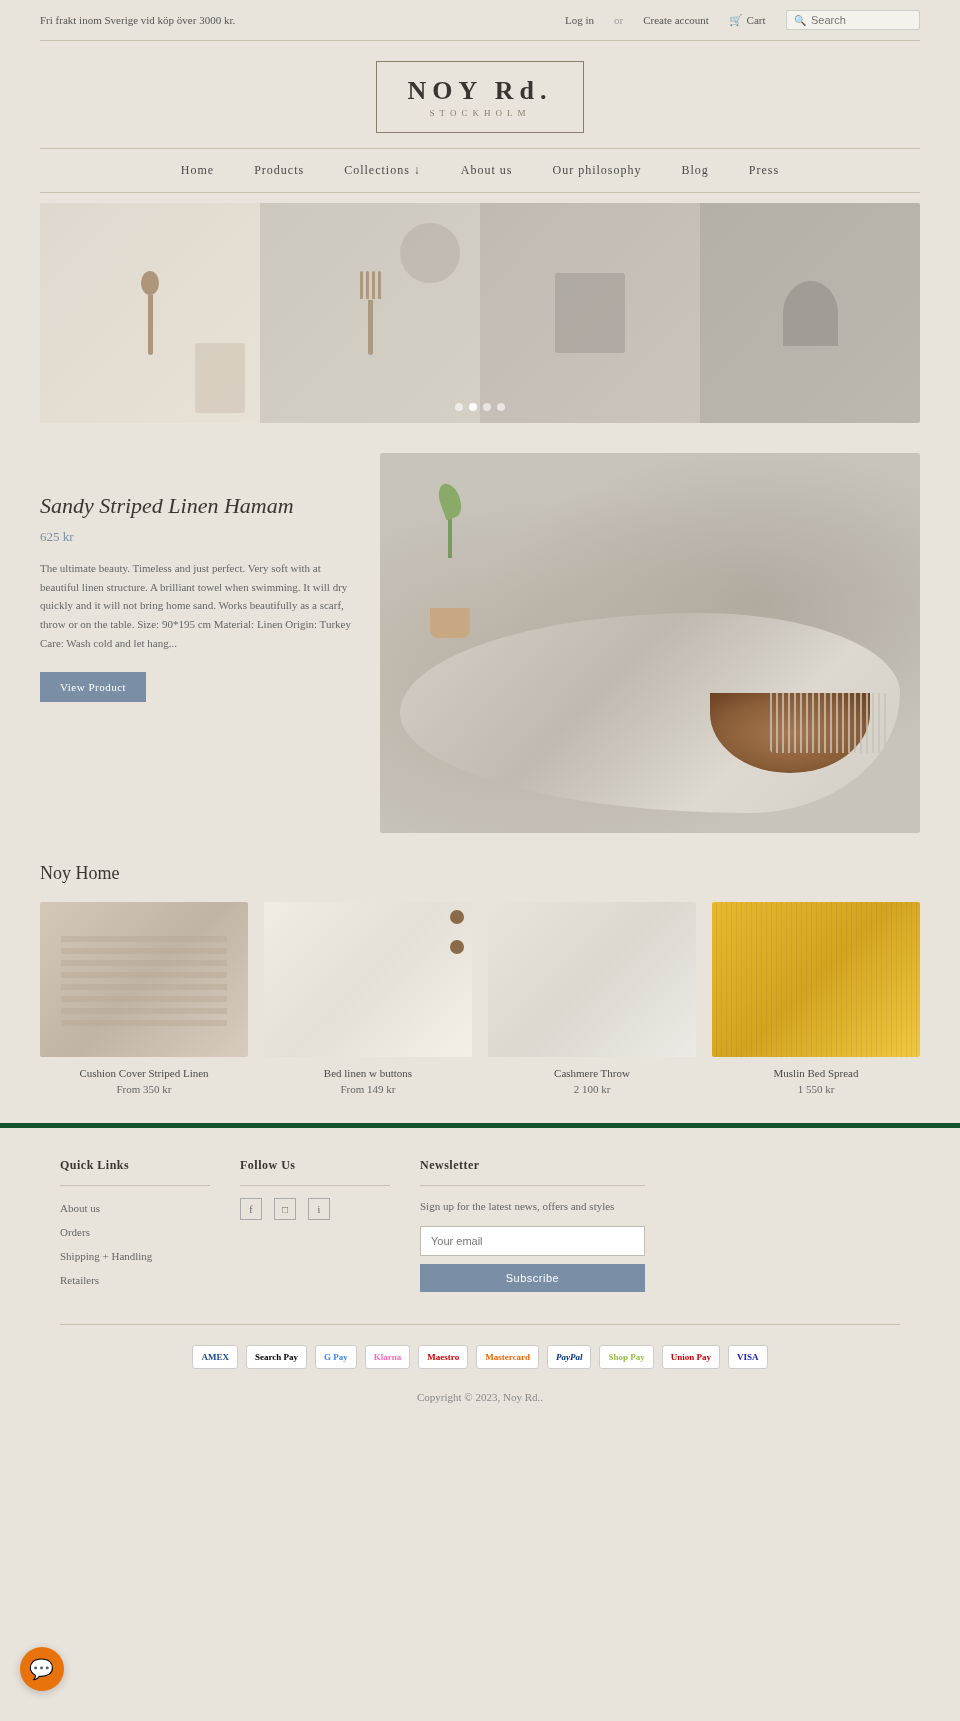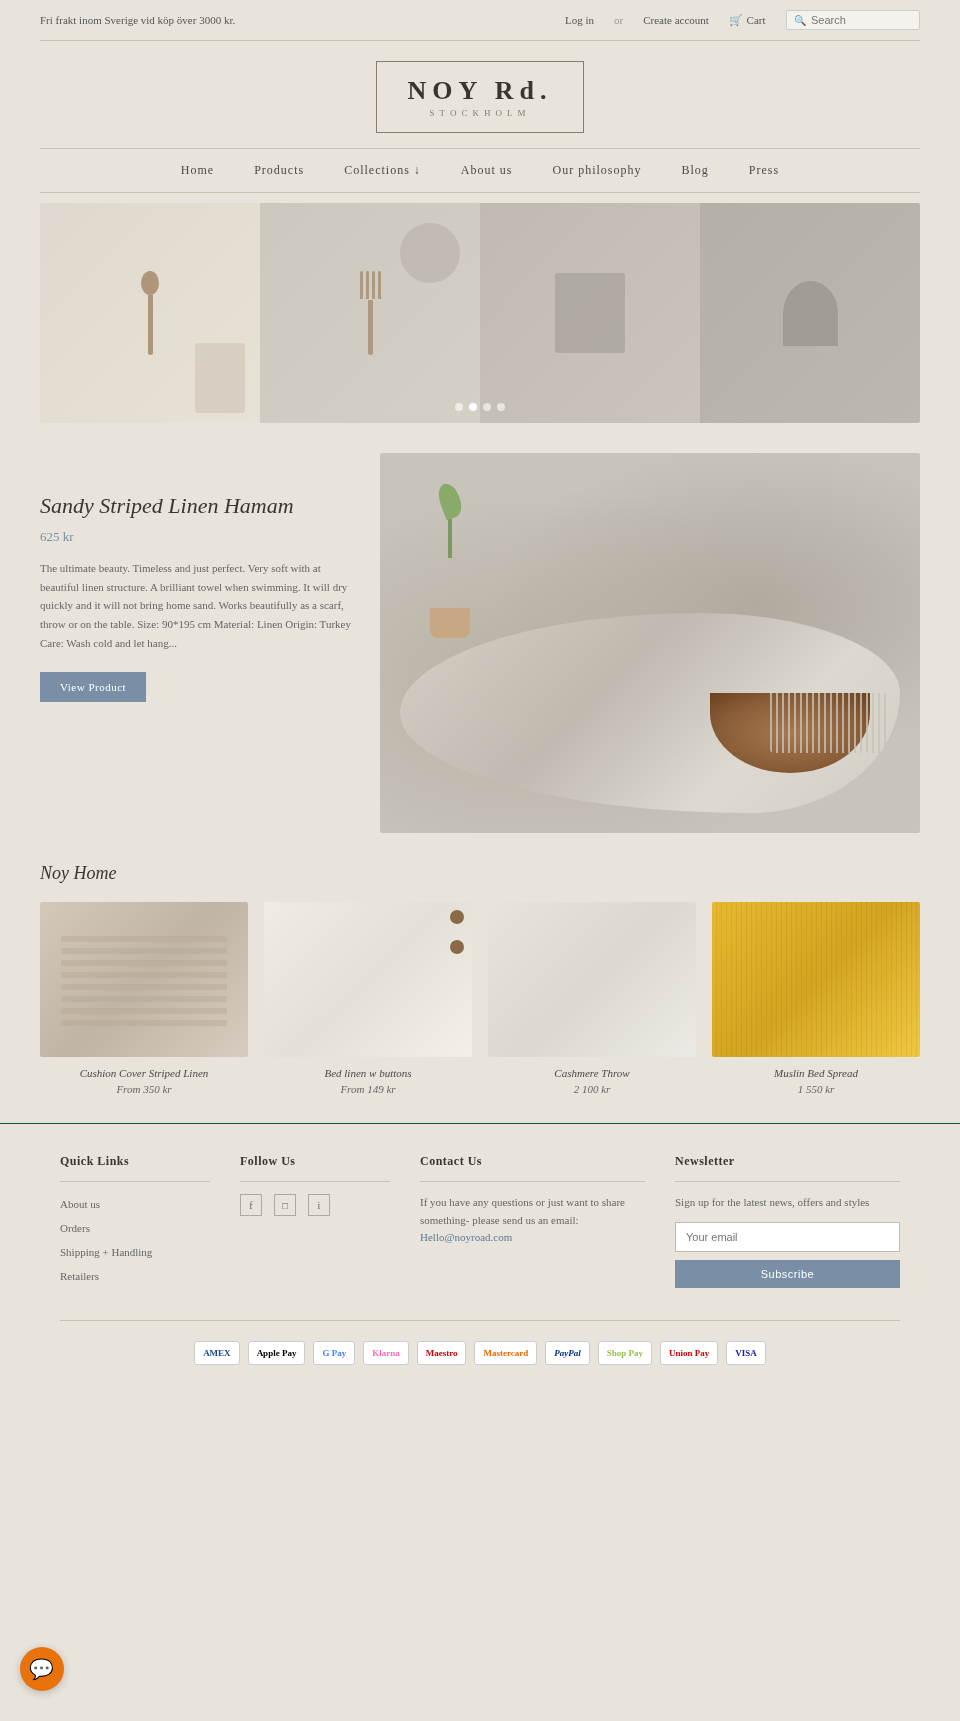--- a/index.html
+++ b/index.html
@@ -229,21 +229,20 @@
       right: 50px;
       width: 160px;
       height: 80px;
       background: radial-gradient(ellipse, #a87850 0%, #8a5e38 60%, #6a4020 100%);
       border-radius: 0 0 80px 80px / 0 0 60px 60px;
     }
 
     
     .noy-home-section {
       margin: 30px 40px 20px;
-      font-style: italic;
     }
     .noy-home-section h2 {
       font-size: 18px;
       font-weight: normal;
       color: #3a3530;
       margin-bottom: 18px;
     }
     .products-grid {
       display: grid;
       grid-template-columns: repeat(4, 1fr);
@@ -335,21 +334,21 @@
         rgba(0,0,0,0.06) 4px,
         rgba(0,0,0,0.06) 5px
       );
     }
 
     
     .footer {
       margin-top: 28px;
       padding: 30px 60px;
       background: #e8e4dc;
-      border-top: 1px solid #14532d;
+      border-top: 5px solid #14532d;
     }
     .footer-grid {
       display: grid;
       grid-template-columns: 1fr 1fr 1.5fr 1.5fr;
       gap: 30px;
       margin-bottom: 30px;
     }
     .footer-col h4 {
       font-size: 12px;
       font-weight: bold;
@@ -719,48 +718,42 @@
     <div class="footer-col">
       <h4>Follow Us</h4>
       <hr class="footer-divider">
       <div class="footer-social">
         <div class="social-icon">f</div>
         <div class="social-icon">□</div>
         <div class="social-icon">i</div>
       </div>
     </div>
 
-    <div class="footer-col">
-      <h4>Contact Us</h4>
-      <hr class="footer-divider">
-      <p class="contact-text">
-        If you have any questions or just want to share something- please send us an email: <a href="mailto:Hello@noyroad.com">Hello@noyroad.com</a>
-      </p>
-    </div>
 
     <div class="footer-col">
       <h4>Newsletter</h4>
       <hr class="footer-divider">
       <p class="newsletter-desc">Sign up for the latest news, offers and styles</p>
       <input type="email" class="newsletter-input" placeholder="Your email" style="">
       <button class="btn-subscribe">Subscribe</button>
     </div>
 
   </div>
 
   <div class="payment-section">
     <span class="payment-badge amex">AMEX</span>
-    <span class="payment-badge apple">Apple Pay</span>
+    <span class="payment-badge apple">Search Pay</span>
     <span class="payment-badge google">G Pay</span>
     <span class="payment-badge klarna">Klarna</span>
     <span class="payment-badge maestro">Maestro</span>
     <span class="payment-badge mastercard">Mastercard</span>
     <span class="payment-badge paypal">PayPal</span>
     <span class="payment-badge shopify">Shop Pay</span>
     <span class="payment-badge union">Union Pay</span>
     <span class="payment-badge visa">VISA</span>
   </div>
 
+  <div class="copyright">Copyright © 2023, Noy Rd..</div>
 </div>
 
 <div class="chat-button">
   <span>💬</span>
 </div>
 
 </body></html>

